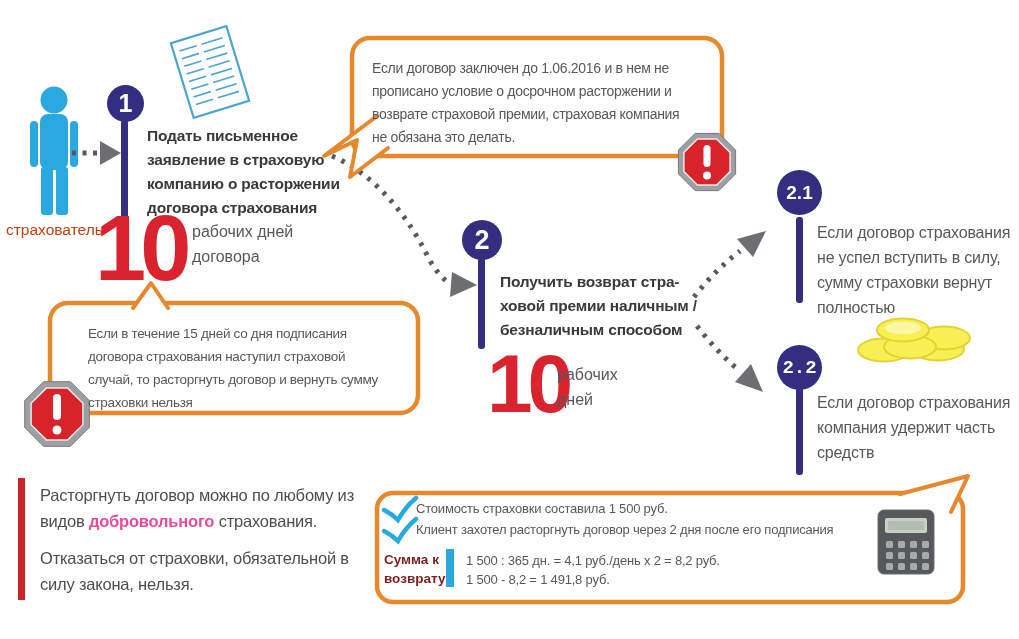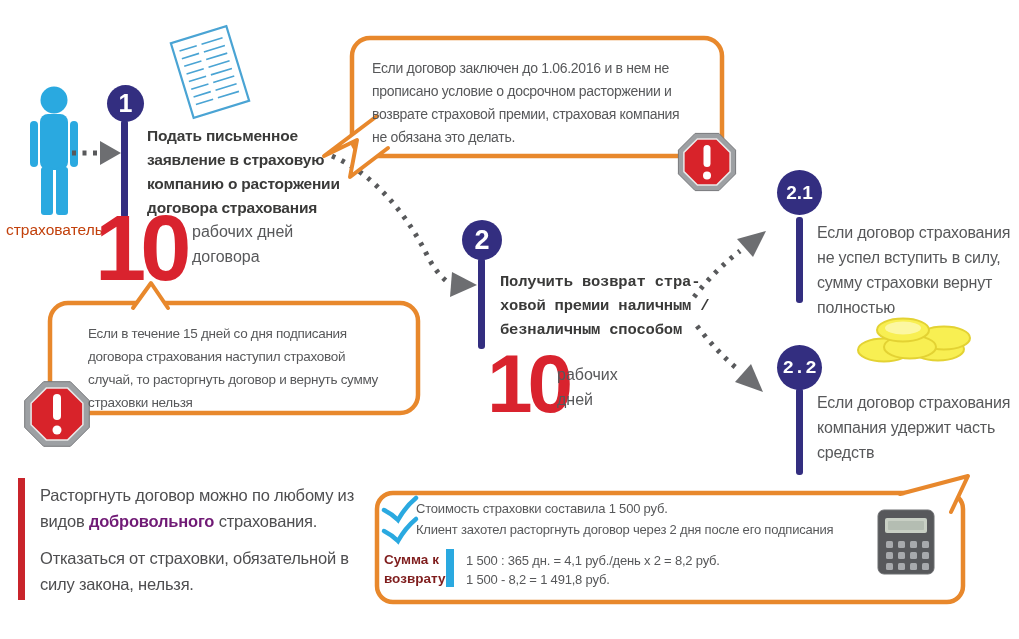--- a/index.html
+++ b/index.html
@@ -8,21 +8,21 @@
   .abs{position:absolute;}
   .circle{position:absolute;background:#332e80;color:#fff;border-radius:50%;
     display:flex;align-items:center;justify-content:center;font-weight:bold;z-index:4;}
   .vline{position:absolute;background:#332e80;width:7px;border-radius:3px;z-index:3;}
   .steptitle{position:absolute;font-weight:bold;color:#3a3a39;font-size:15.5px;
     line-height:24px;letter-spacing:-0.2px;white-space:nowrap;z-index:5;}
   .graytxt{position:absolute;color:#57585a;white-space:nowrap;z-index:5;}
   .big10{position:absolute;color:#d9232e;font-weight:bold;line-height:0.78;z-index:5;}
   .bubtxt{position:absolute;color:#57585a;white-space:nowrap;z-index:5;letter-spacing:-0.3px;}
   .footer-p{color:#4e4e50;font-size:16.5px;line-height:26px;letter-spacing:-0.2px;}
-  .footer-p b{color:#701a75;margin-top:33px;}
+  .footer-p b{color:#ec4899;margin-top:33px;}
   .exl{position:absolute;white-space:nowrap;z-index:6;}
   svg.layer{position:absolute;left:0;top:0;z-index:2;}
 </style>
 </head>
 <body>
 
 <div class="canvas">
 
   <svg class="layer" width="1019" height="639" viewBox="0 0 1019 639">
 
@@ -146,21 +146,21 @@
 
   <div class="bubtxt" style="left:372px;top:57px;font-size:14px;line-height:23px;">
     <div>Если договор заключен до 1.06.2016 и в нем не</div>
     <div>прописано условие о досрочном расторжении и</div>
     <div>возврате страховой премии, страховая компания</div>
     <div>не обязана это делать.</div>
   </div>
 
   <div class="circle" style="left:462px;top:220px;width:40px;height:40px;font-size:27px;">2</div>
   <div class="vline" style="left:478px;top:258px;height:91px;"></div>
-  <div class="steptitle" style="left:500px;top:270px;font-family:Liberation Mono, monospace;">
+  <div class="steptitle" style="left:500px;top:270px;">
     <div>Получить возврат стра-</div>
     <div>ховой премии наличным /</div>
     <div>безналичным способом</div>
   </div>
   <div class="big10" style="left:487px;top:352px;font-size:82px;letter-spacing:-5px;">10</div>
   <div class="graytxt" style="left:557px;top:362px;font-size:16px;line-height:25px;">
     <div>рабочих</div>
     <div>дней</div>
   </div>
 

